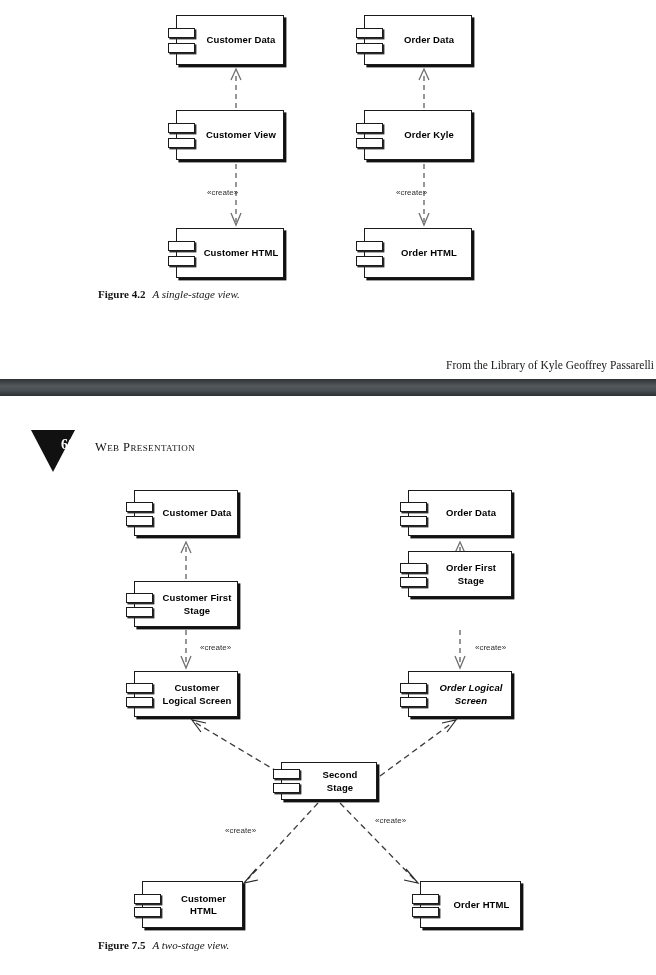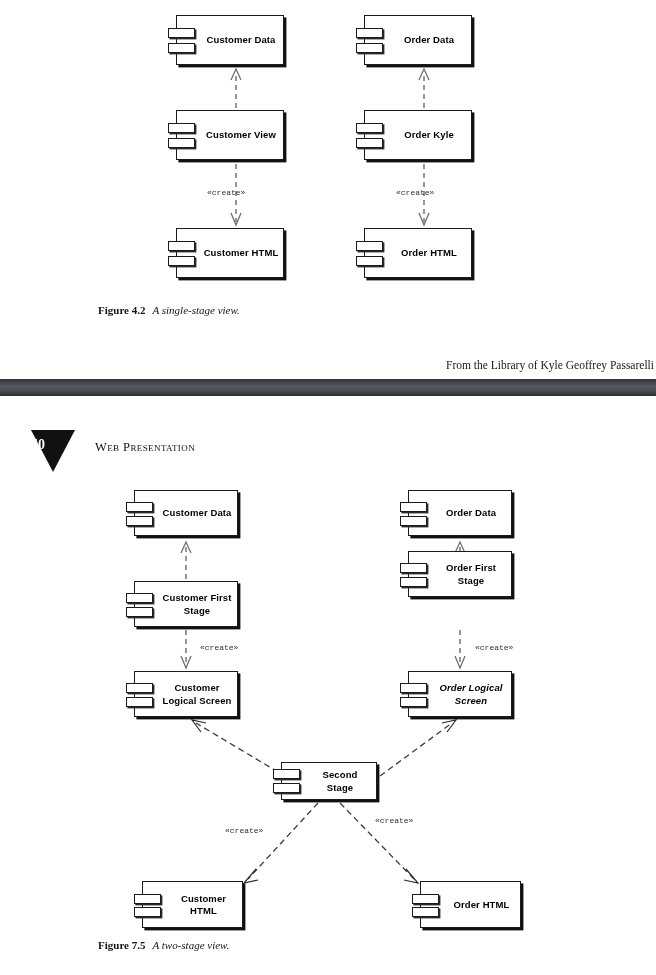--- a/index.html
+++ b/index.html
@@ -71,21 +71,21 @@
     stroke-dasharray: none;
     fill: none;
   }
   .conn.dark line, .conn.dark path { stroke: #3a3a3a; stroke-width: 1.3; stroke-dasharray: 6 4; }
   .conn.dark .head { stroke: #2b2b2b; stroke-width: 1.2; }
 
   .stereotype {
     position: absolute;
     font-size: 8px;
     color: #303030;
-    font-family: Liberation Mono, monospace;
+    font-family: Liberation Sans, sans-serif;
     white-space: nowrap;
   }
 
   
   .caption {
     position: absolute;
     font-family: "Liberation Serif", serif;
     font-size: 11px;
     color: #141414;
     white-space: nowrap;
@@ -121,21 +121,21 @@
     height: 0;
     border-left: 22px solid transparent;
     border-right: 22px solid transparent;
     border-top: 42px solid #111111;
   }
   .pagenum {
     position: absolute;
     left: 31px;
     top: 437px;
     width: 44px;
-    text-align: left;
+    text-align: right;
     color: #ffffff;
     font-family: "Liberation Serif", serif;
     font-size: 14px;
     font-weight: bold;
   }
   .running-head {
     position: absolute;
     left: 95px;
     top: 440px;
     font-family: "Liberation Serif", serif;
@@ -199,21 +199,21 @@
       <span class="tab t2"></span>
       <span class="label">Order Kyle</span>
     </div>
 
     <div class="component" style="left:364px; top:228px; width:108px; height:50px;">
       <span class="tab t1"></span>
       <span class="tab t2"></span>
       <span class="label">Order HTML</span>
     </div>
 
-    <div class="caption" style="left:98px; top:288px;margin-top:16px;">
+    <div class="caption" style="left:98px; top:288px;">
       <b>Figure 4.2</b><i>A single-stage view.</i>
     </div>
   </div>
 
   <div class="watermark-text">From the Library of Kyle Geoffrey Passarelli</div>
   <div class="band"></div>
 
   <div class="pagenum-tri"></div>
   <div class="pagenum">60</div>
   <div class="running-head">Web Presentation</div>

